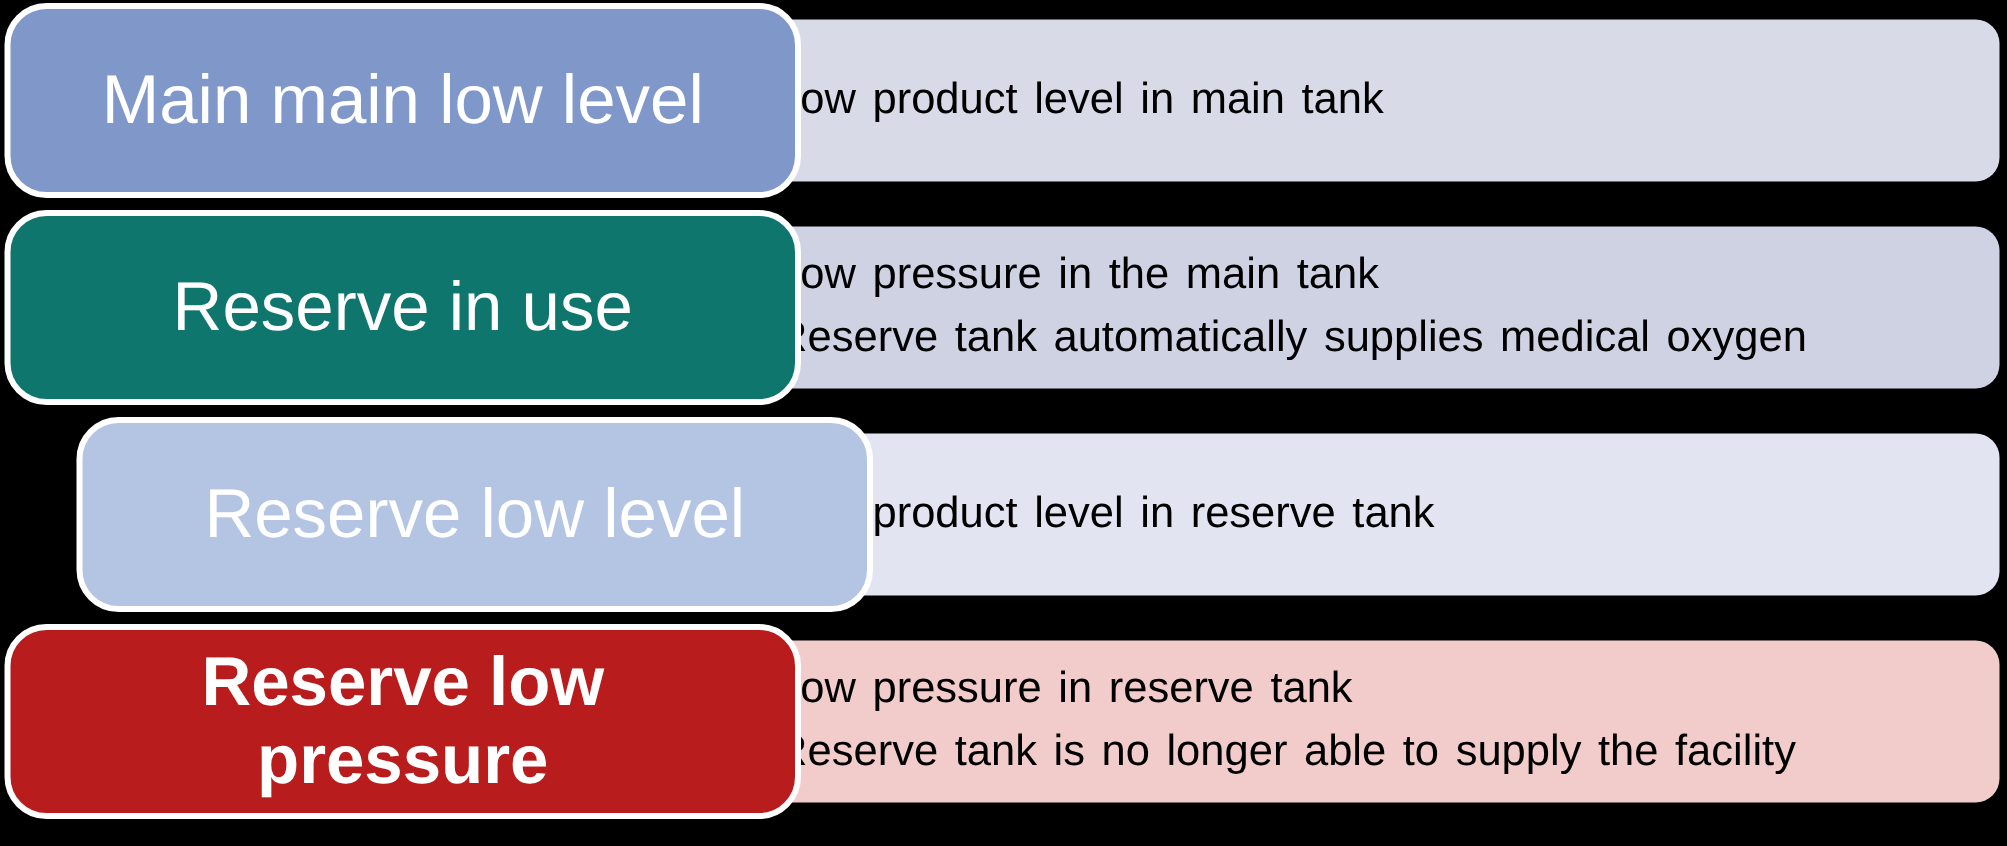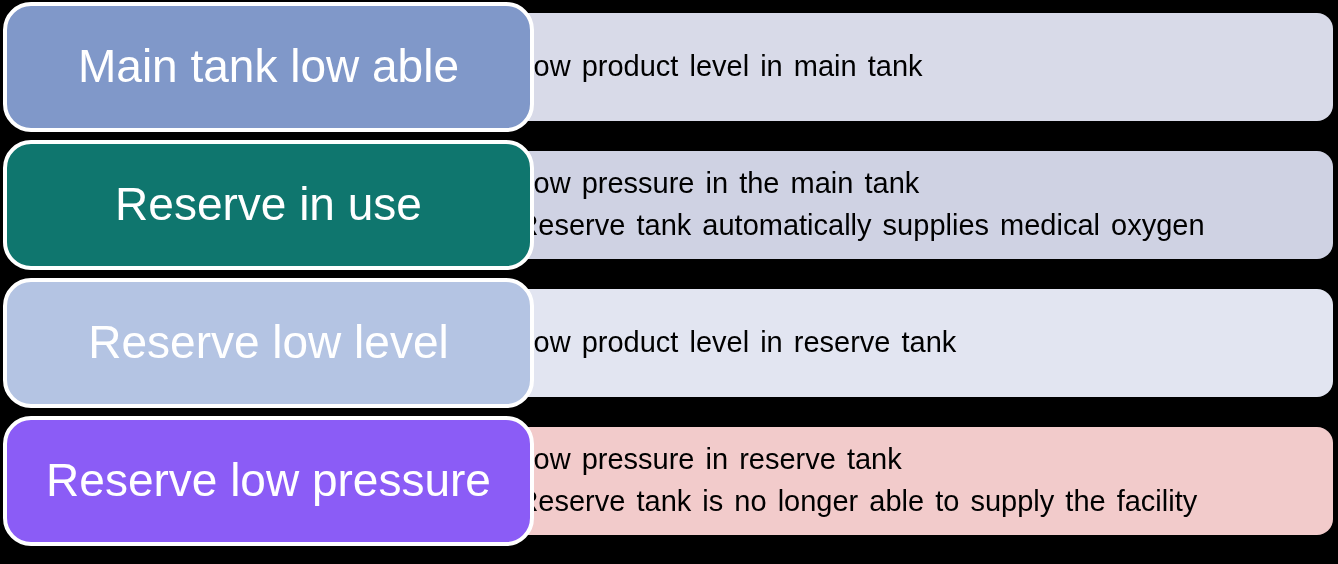--- a/index.html
+++ b/index.html
@@ -68,21 +68,21 @@
     <div class="row">
       <div class="bar" style="background: rgb(216, 218, 232);">
         <ul class="bullets">
           <li>
             <span class="dot">•</span>
             <span>Low product level in main tank</span>
           </li>
         </ul>
       </div>
       <div class="box" style="background: rgb(128, 152, 201); color: rgb(255, 255, 255); border-color: rgb(255, 255, 255);">
-        <span>Main tank low able</span>
+        <span>Main main low level</span>
       </div>
     </div>
 
     <div class="row">
       <div class="bar" style="background: rgb(207, 210, 227);">
         <ul class="bullets">
           <li>
             <span class="dot">•</span>
             <span>Low pressure in the main tank</span>
           </li>
@@ -99,37 +99,37 @@
 
     <div class="row">
       <div class="bar" style="background: rgb(226, 229, 241);">
         <ul class="bullets">
           <li>
             <span class="dot">•</span>
             <span>Low product level in reserve tank</span>
           </li>
         </ul>
       </div>
-      <div class="box" style="background: rgb(180, 196, 227); color: rgb(255, 255, 255); border-color: rgb(255, 255, 255);">
+      <div class="box" style="background: rgb(180, 196, 227); color: rgb(255, 255, 255); border-color: rgb(255, 255, 255); margin-left: 48px;">
         <span>Reserve low level</span>
       </div>
     </div>
 
     <div class="row">
       <div class="bar" style="background: rgb(242, 203, 203);">
         <ul class="bullets">
           <li>
             <span class="dot">•</span>
             <span>Low pressure in reserve tank</span>
           </li>
           <li>
             <span class="dot">•</span>
             <span>Reserve tank is no longer able to supply the facility</span>
           </li>
         </ul>
       </div>
-      <div class="box" style="background: #8b5cf6; color: rgb(255, 255, 255); border-color: rgb(255, 255, 255);">
+      <div class="box" style="background: #b91c1c; color: rgb(255, 255, 255); border-color: rgb(255, 255, 255); font-weight: bold;">
         <span>Reserve low pressure</span>
       </div>
     </div>
 
   </div>
 </div>
 
 </body></html>

